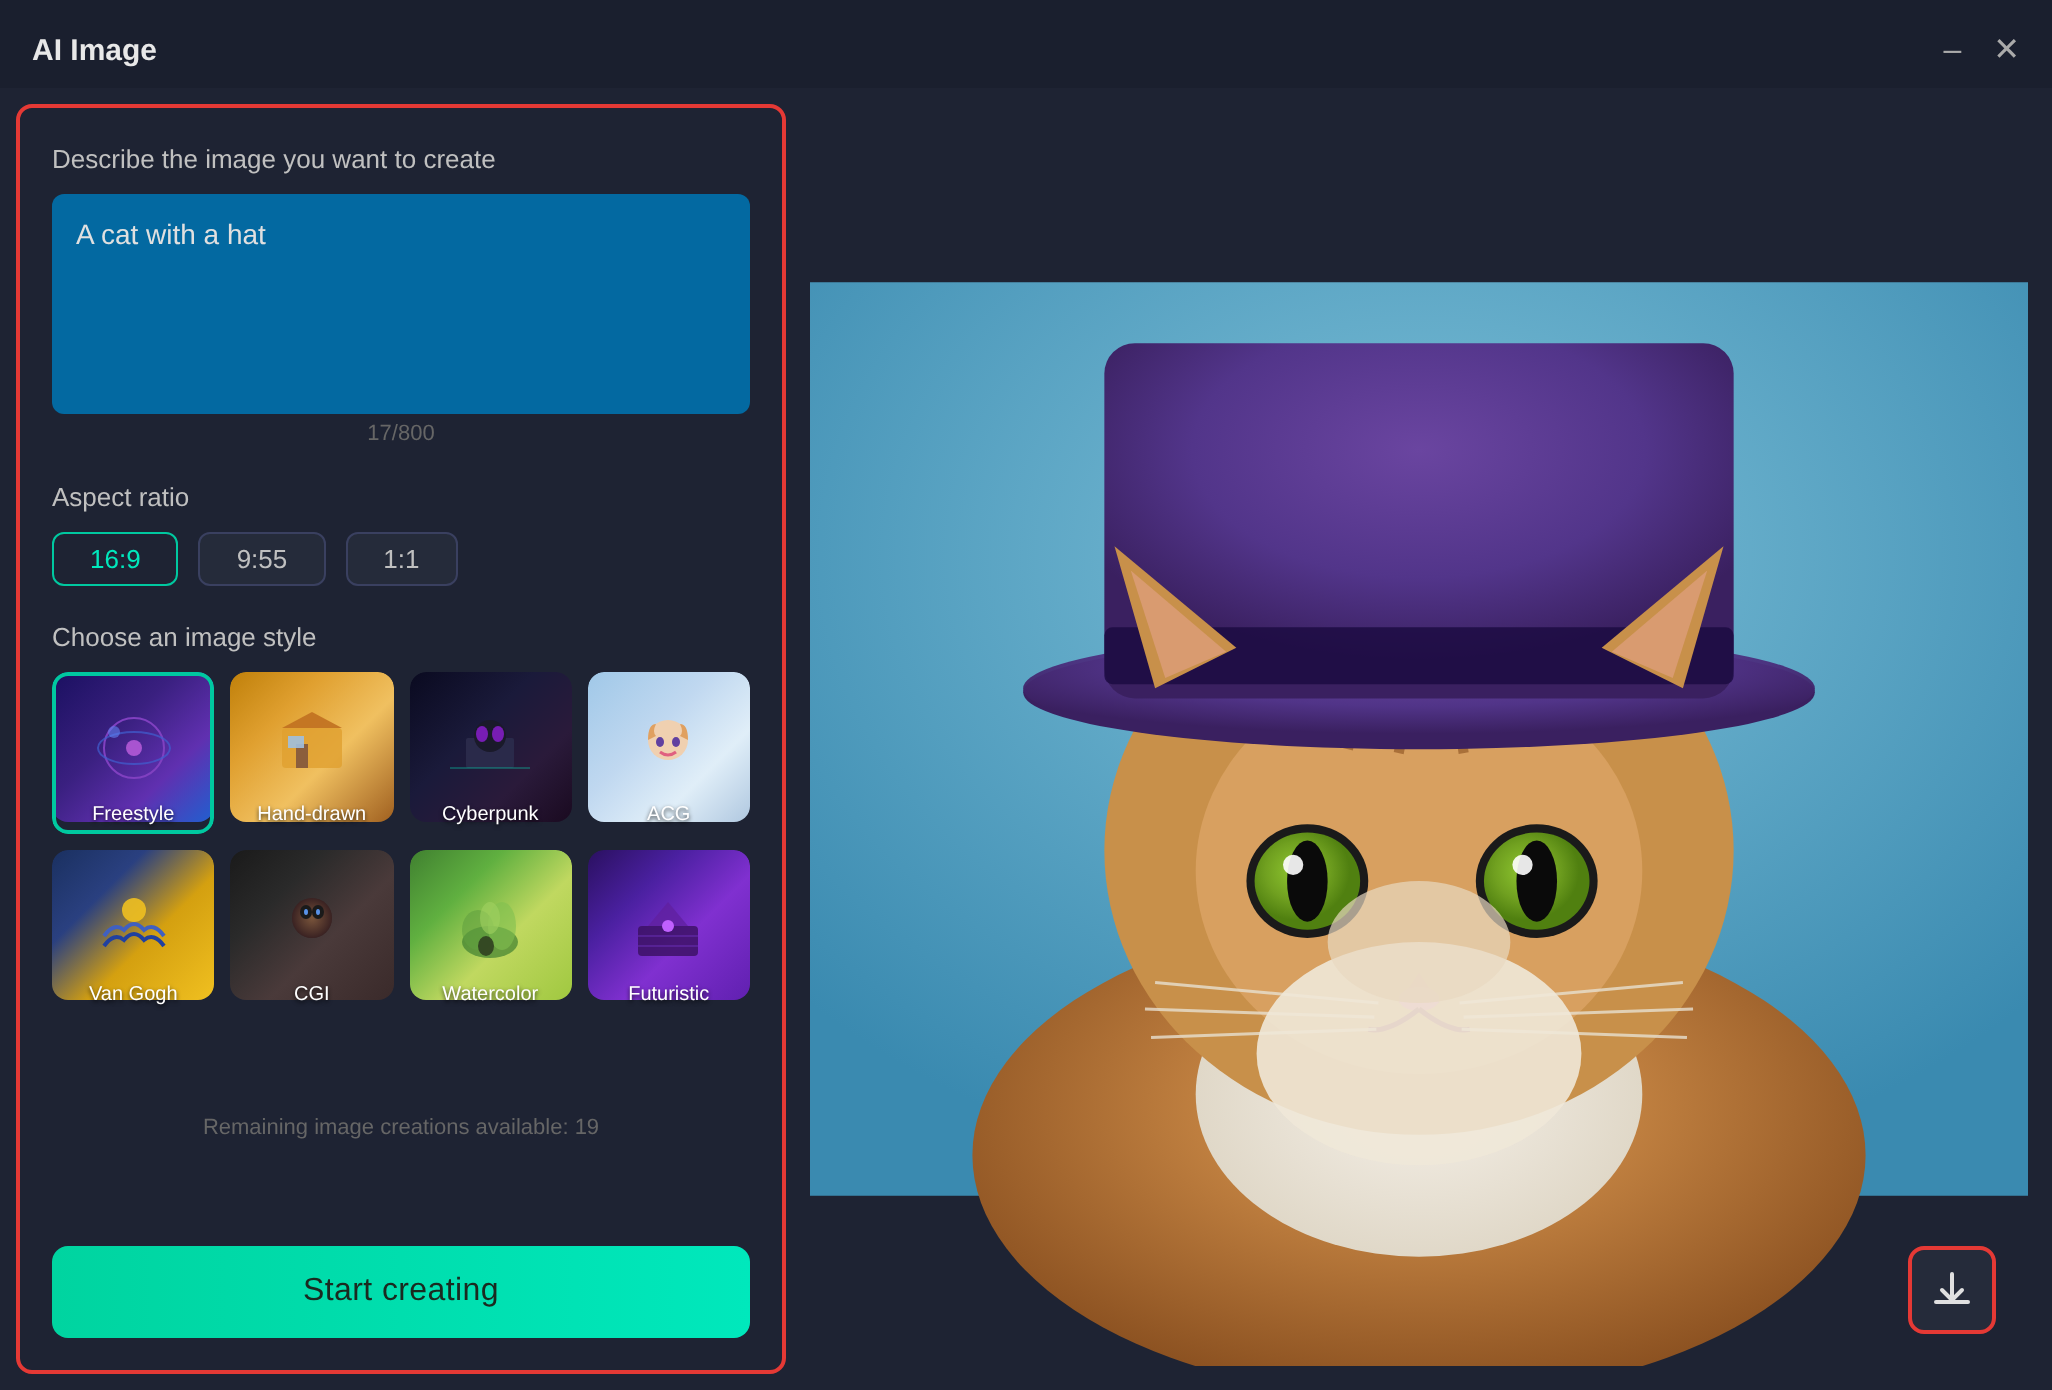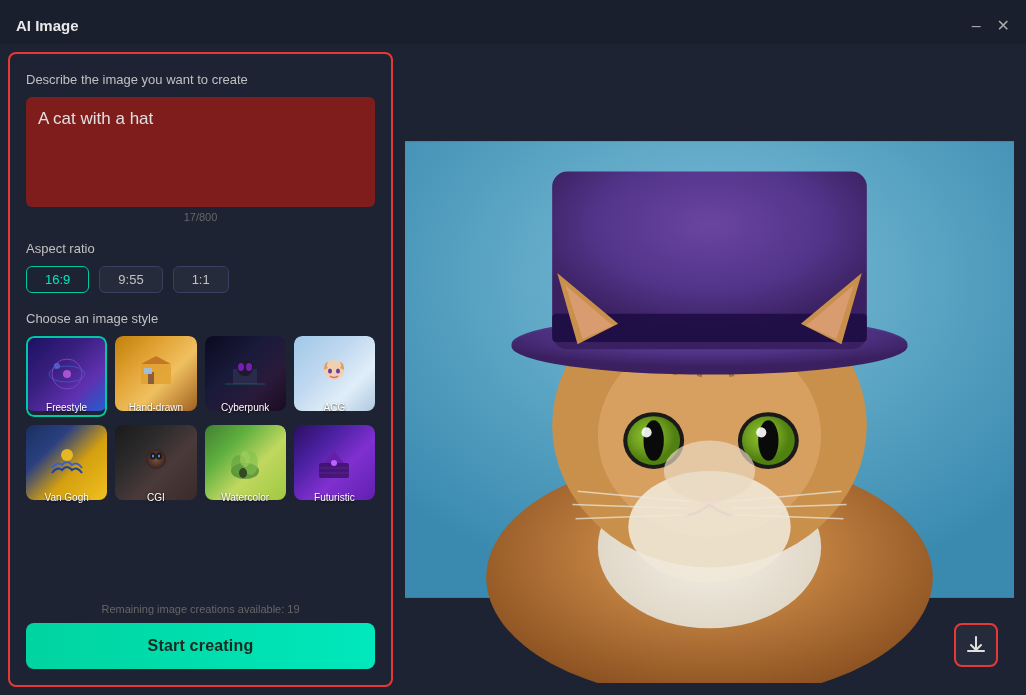--- a/index.html
+++ b/index.html
@@ -67,26 +67,26 @@
       padding: 18px 16px 16px 16px;
       position: relative;
     }
     .section-label {
       font-size: 13px;
       color: #c0c0c0;
       margin-bottom: 10px;
       font-weight: 500;
     }
     .prompt-textarea {
-      background: #7f1d1d;
+      background: #0369a1;
       border: none;
       border-radius: 6px;
       padding: 12px;
       color: #e0e0e0;
-      font-size: 17px;
+      font-size: 14px;
       resize: none;
       width: 100%;
       height: 110px;
       outline: none;
       font-family: inherit;
     }
     .char-count {
       text-align: center;
       font-size: 11px;
       color: #666;
@@ -159,24 +159,25 @@
       color: #666;
       margin-bottom: 8px;
     }
     .start-btn {
       width: 100%;
       background: linear-gradient(90deg, #00d4a0, #00e8bc);
       border: none;
       border-radius: 8px;
       color: #1a2a20;
       font-size: 16px;
-      font-weight: 700;
+      font-weight: 400;
       padding: 14px;
       cursor: pointer;
       letter-spacing: 0.2px;
+      margin-top: 45px;
     }
     .right-panel {
       flex: 1;
       display: flex;
       flex-direction: column;
       align-items: center;
       justify-content: center;
       padding: 12px 12px 12px 4px;
       position: relative;
     }

